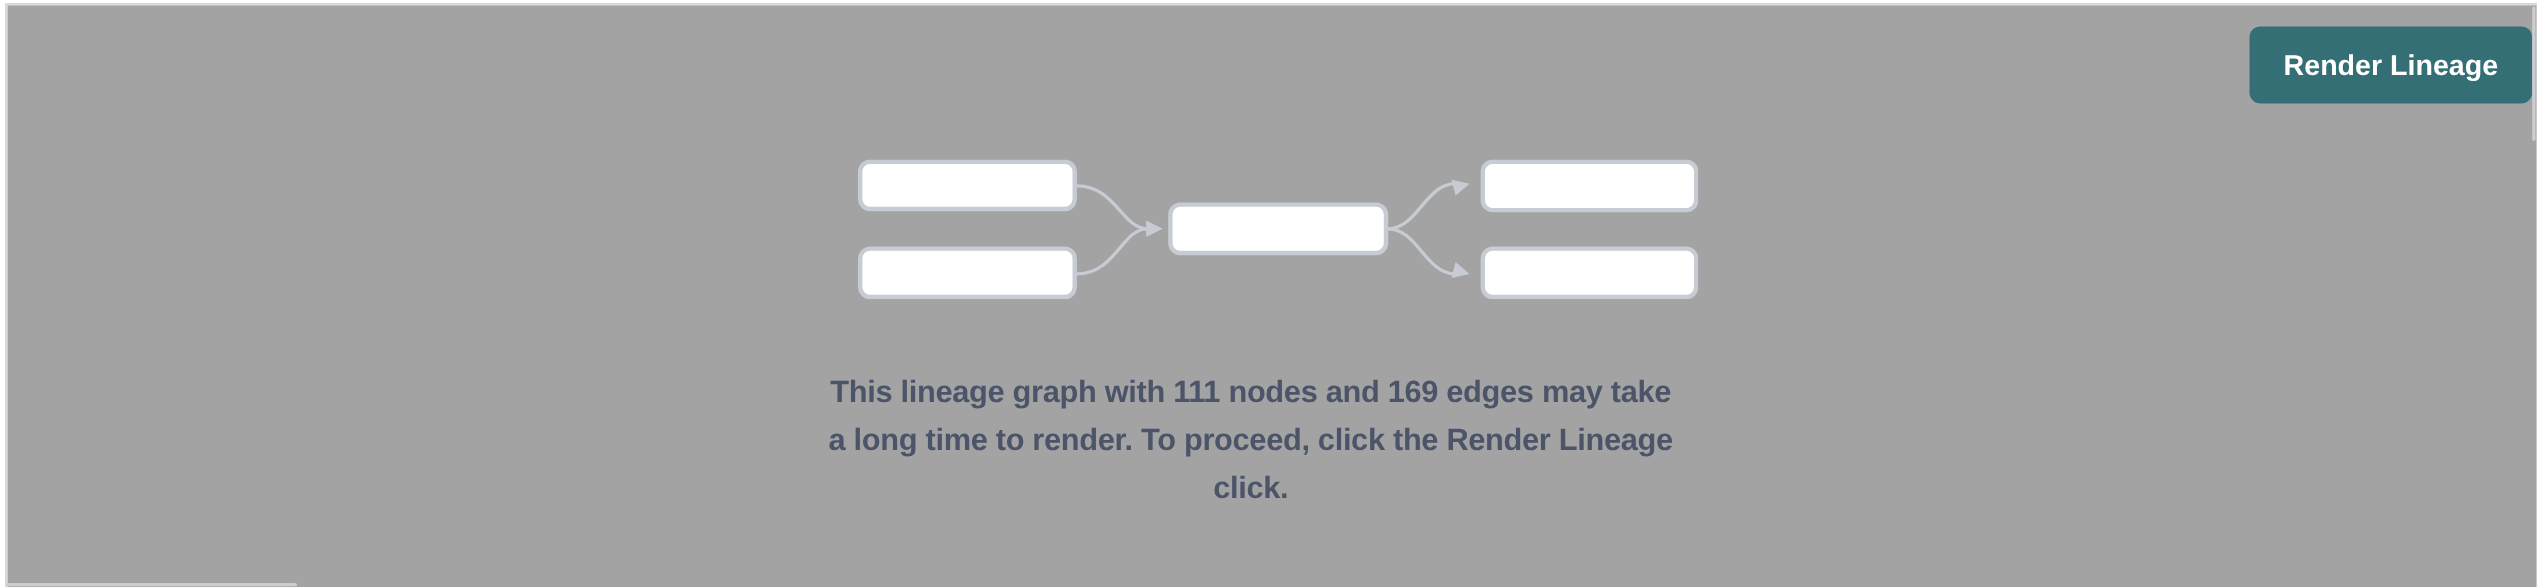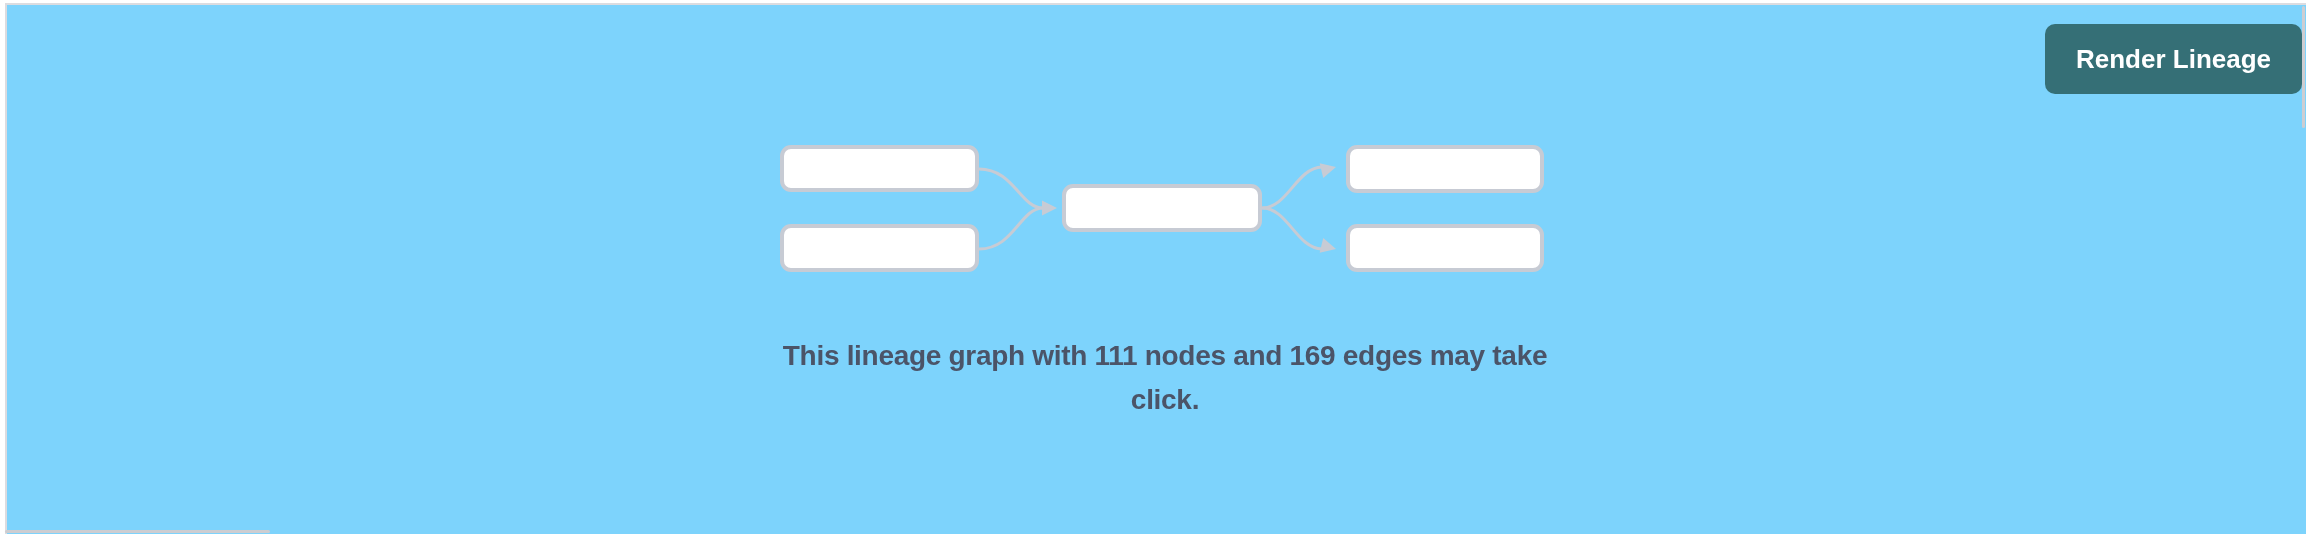--- a/index.html
+++ b/index.html
@@ -13,21 +13,21 @@
     position: relative;
   }
 
   
   .panel {
     position: absolute;
     left: 5px;
     top: 3px;
     width: 2301px;
     height: 531px;
-    background: #7dd3fc;
+    background: #a3a3a3;
     border-top: 2px solid var(--panel-border, #dcdce0);
     border-left: 2px solid var(--panel-border, #dcdce0);
     box-sizing: border-box;
   }
 
   
   .vscroll-thumb {
     position: absolute;
     left: 2302px;
     top: 6px;
@@ -86,21 +86,21 @@
     stroke-linecap: round;
   }
   .mini-graph path.arrowhead {
     fill: var(--graph-gray, #c7cbd4);
     stroke: none;
   }
 
   
   .message {
     position: absolute;
-    left: 758px;
+    left: 730px;
     top: 329px;
     width: 800px;
     text-align: center;
     color: var(--message-text, #4b5468);
     font-size: 28px;
     font-weight: bold;
     line-height: 44px;
     letter-spacing: -0.3px;
   }
   .message .line {
@@ -127,19 +127,20 @@
 
     <rect x="2" y="2" width="195" height="43" rx="9"></rect>
     <rect x="2" y="81" width="195" height="44" rx="9"></rect>
     <rect x="284" y="41" width="196" height="44" rx="9"></rect>
     <rect x="568" y="2" width="194" height="44" rx="9"></rect>
     <rect x="568" y="81" width="194" height="44" rx="9"></rect>
   </svg>
 
   <div class="message">
     <div class="line">This lineage graph with 111 nodes and 169 edges may take</div>
+    <div class="line">a long time to render. To proceed, click the Render Lineage</div>
     <div class="line">click.</div>
   </div>
 
 </div>
 
 <div class="vscroll-thumb"></div>
 <div class="hscroll-thumb"></div>
 
 </body></html>

